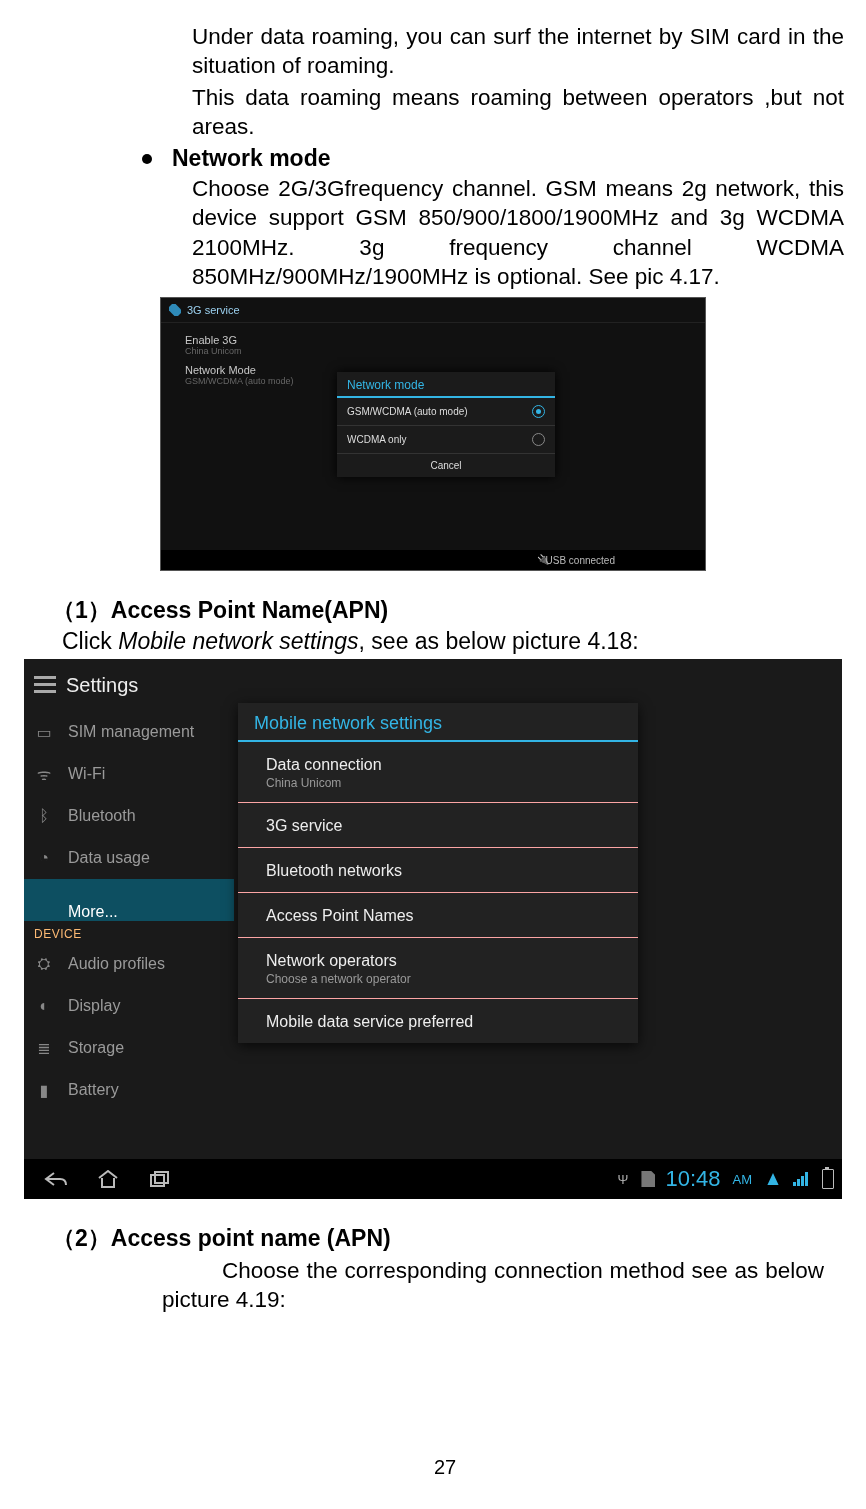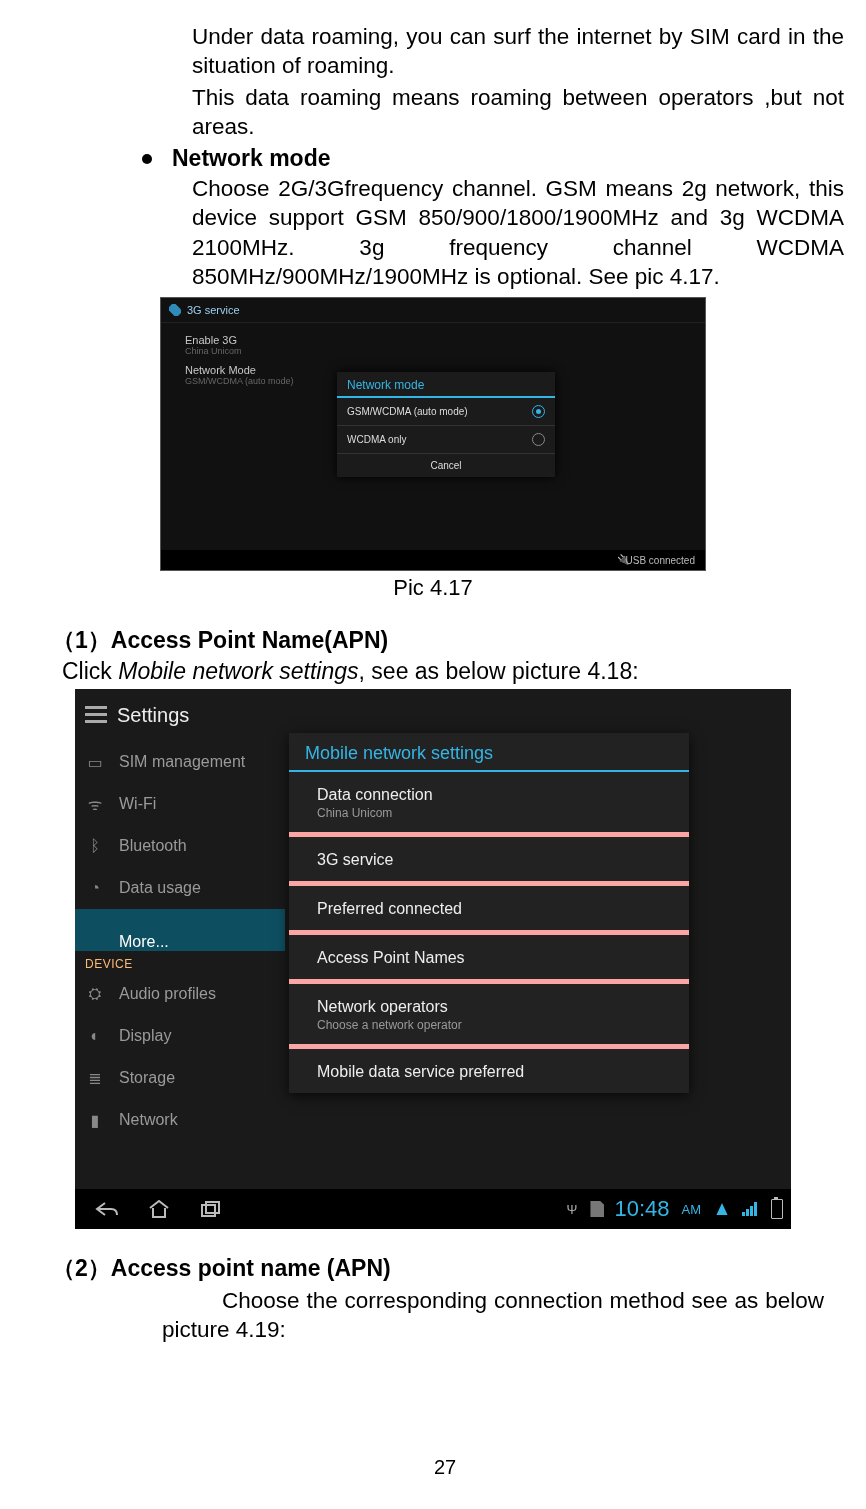--- a/index.html
+++ b/index.html
@@ -138,25 +138,25 @@
   }
   .shot417 .statusbar .usb-ic {
     width: 8px; height: 12px;
   }
   .shot417 .statusbar .usb-ic::before {
     content: "\1F50C";
     font-size: 10px;
     margin-right: 6px;
     color: #aaa;
   }
-  .shot417 .statusbar .usb-txt { }
+  .shot417 .statusbar .usb-txt { margin-right: 80px; }
 
   
   .shot418 {
-    width: 716px; height: 540px;
+    width: 818px; height: 540px;
     margin: 4px auto 10px auto;
     background: #1a1a1a;
     color: #ddd;
     position: relative;
     font-family: "Helvetica Neue", Arial, sans-serif;
     overflow: hidden;
   }
   .shot418 .col-left {
     position: absolute; left: 0; top: 0; bottom: 40px; width: 210px;
     box-sizing: border-box;
@@ -199,21 +199,21 @@
     background: #222;
     box-shadow: 0 3px 12px rgba(0,0,0,.7);
   }
   .shot418 .panel .p-title {
     font-size: 18px; color: #33b5e5;
     padding: 10px 16px 6px 16px;
     border-bottom: 2px solid #33b5e5;
   }
   .shot418 .panel .p-item {
     padding: 14px 18px 12px 28px;
-    border-bottom: 5px solid #fca5a5;
+    border-bottom: 1px solid #fca5a5;
     font-size: 16px; color: #eee;
     cursor: pointer;
   }
   .shot418 .panel .p-item .sub {
     font-size: 12px; color: #999; display:block; margin-top:2px;
   }
   .shot418 .panel .p-item:last-child { border-bottom: none; }
   .shot418 .navbar {
     position: absolute; left: 0; bottom: 0; width: 100%; height: 40px;
     background: #000;
@@ -303,21 +303,20 @@
       </div>
       <div class="cancel">Cancel</div>
     </div>
 
     <div class="statusbar">
       <span class="usb-ic"></span>
       <span class="usb-txt">USB connected</span>
     </div>
   </div>
 
-  <div class="center-caption">Pic 4.17</div>
 
   <div class="section-head">（1）Access Point Name(APN)</div>
   <div class="after-section">
     <span>Click </span><span class="ital">Mobile network settings</span><span>, see as below picture 4.18:</span>
   </div>
 
   <div class="shot418">
     <div class="col-left">
       <div class="hdr">
         <span class="sliders-ic">
@@ -358,35 +357,35 @@
       <div class="side-item">
         <span class="ic">◐</span>
         <span>Display</span>
       </div>
       <div class="side-item">
         <span class="ic">≣</span>
         <span>Storage</span>
       </div>
       <div class="side-item">
         <span class="ic">▮</span>
-        <span>Network</span>
+        <span>Battery</span>
       </div>
     </div>
 
     <div class="panel">
       <div class="p-title">Mobile network settings</div>
       <div class="p-item">
         <span>Data connection</span>
         <span class="sub">China Unicom</span>
       </div>
       <div class="p-item">
         <span>3G service</span>
       </div>
       <div class="p-item">
-        <span>Preferred connected</span>
+        <span>Bluetooth networks</span>
       </div>
       <div class="p-item">
         <span>Access Point Names</span>
       </div>
       <div class="p-item">
         <span>Network operators</span>
         <span class="sub">Choose a network operator</span>
       </div>
       <div class="p-item">
         <span>Mobile data service preferred</span>

